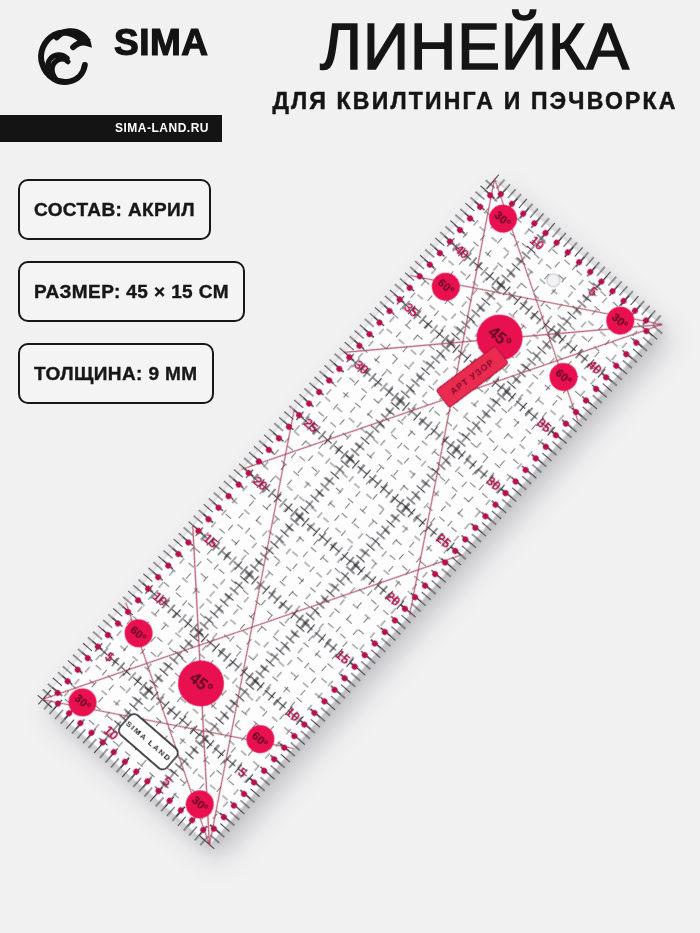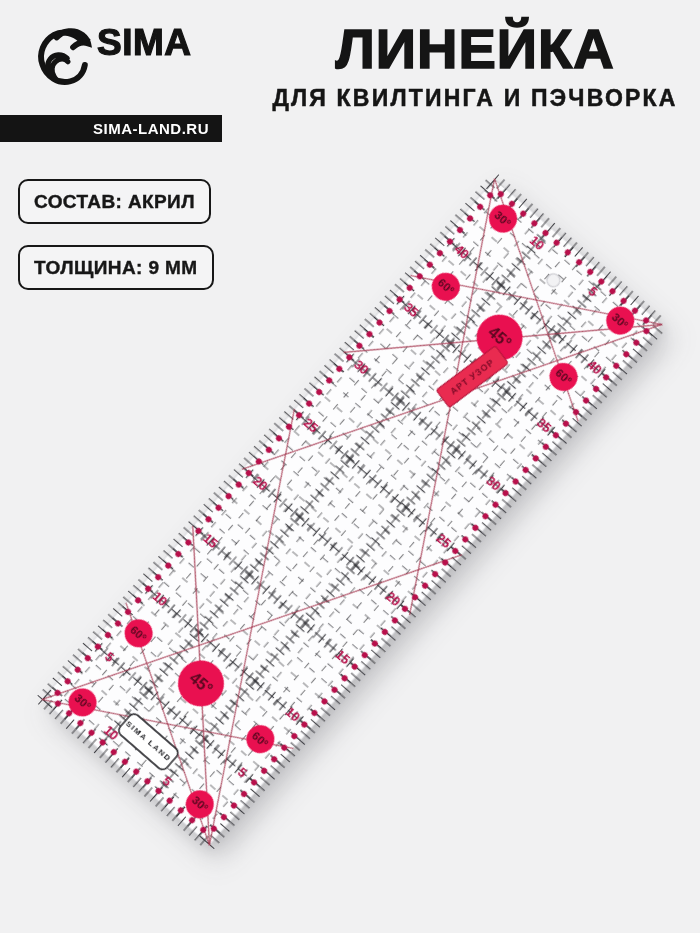--- a/index.html
+++ b/index.html
@@ -3,36 +3,36 @@
 <meta charset="utf-8">
 <style>
   html,body{margin:0;padding:0}
   body{
     width:700px;height:933px;position:relative;overflow:hidden;
     background:#f1f1f2;
     font-family:"Liberation Sans",sans-serif;
     -webkit-font-smoothing:antialiased;
   }
   
-  .logo{position:absolute;left:26px;top:22px;display:flex;align-items:flex-start;gap:3px}
+  .logo{position:absolute;left:26px;top:22px;display:flex;align-items:flex-start;gap:20px}
   .logo-bird{width:68px;height:78px;flex:0 0 auto}
   .logo-text{font-weight:bold;font-size:37px;line-height:.95;letter-spacing:.5px;
     color:#131313;-webkit-text-stroke:1.2px #131313;padding-top:3px}
   .site-bar{position:absolute;left:0;top:115px;width:222px;height:27px;background:#141414;
-    color:#fff;font-weight:bold;font-size:15px;line-height:27px;text-align:right;
+    color:#fff;font-weight:bold;font-size:12px;line-height:27px;text-align:right;
     padding-right:13px;box-sizing:border-box;letter-spacing:.5px}
   .title-wrap{position:absolute;left:250px;top:14px;width:450px;text-align:center;color:#151515}
-  .title{margin:6px;font-size:56px;line-height:1.04;font-weight:bold;letter-spacing:1px;
+  .title{margin:0;font-size:64px;line-height:1.04;font-weight:normal;letter-spacing:1px;
     -webkit-text-stroke:1.6px #151515}
   .subtitle{margin-top:7px;font-size:23px;font-weight:bold;letter-spacing:2.2px;
     -webkit-text-stroke:.5px #151515}
   
   .specs{position:absolute;left:18px;top:179px;display:flex;flex-direction:column;
     align-items:flex-start;gap:21px}
-  .chip{border:2.5px solid #171717;border-radius:10px;padding:8px 14px;height:25px;
+  .chip{border:2.5px solid #171717;border-radius:10px;padding:16px 14px;height:25px;
     line-height:25px;font-size:19px;font-weight:bold;letter-spacing:.4px;color:#171717;
     -webkit-text-stroke:.4px #171717;background:rgba(255,255,255,.25)}
   
   #ruler-svg{position:absolute;left:-7px;top:387px;width:718px;height:250px;
     transform:rotate(-49deg);
     filter:drop-shadow(-5px 16px 14px rgba(55,55,65,.22)) drop-shadow(-2px 5px 4px rgba(55,55,65,.10));}
 </style>
 </head>
 <body>
 
@@ -52,20 +52,21 @@
   <span>SIMA-LAND.RU</span>
 </div>
 
 <div class="title-wrap">
   <h1 class="title">ЛИНЕЙКА</h1>
   <div class="subtitle">ДЛЯ КВИЛТИНГА И ПЭЧВОРКА</div>
 </div>
 
 <div class="specs">
   <div class="chip">СОСТАВ: АКРИЛ</div>
+  <div class="chip">РАЗМЕР: 45 × 15 СМ</div>
   <div class="chip">ТОЛЩИНА: 9 ММ</div>
 </div>
 
 <svg id="ruler-svg" viewBox="-14 -14 718 250" xmlns="http://www.w3.org/2000/svg">
     <rect x="0" y="0" width="690" height="222" rx="3" fill="#fdfdfe" stroke="#d8d8dc" stroke-width="1"></rect>
     <line x1="15.333333333333334" y1="6" x2="15.333333333333334" y2="216" stroke="#3d3d42" stroke-width="0.9" stroke-dasharray="7 9" opacity="0.78" stroke-dashoffset="5"></line>
     <line x1="30.666666666666668" y1="6" x2="30.666666666666668" y2="216" stroke="#3d3d42" stroke-width="0.9" stroke-dasharray="7 9" opacity="0.78" stroke-dashoffset="10"></line>
     <line x1="46" y1="6" x2="46" y2="216" stroke="#3d3d42" stroke-width="0.9" stroke-dasharray="7 9" opacity="0.78" stroke-dashoffset="15"></line>
     <line x1="61.333333333333336" y1="6" x2="61.333333333333336" y2="216" stroke="#3d3d42" stroke-width="0.9" stroke-dasharray="7 9" opacity="0.78" stroke-dashoffset="4"></line>
     <line x1="92" y1="6" x2="92" y2="216" stroke="#3d3d42" stroke-width="0.9" stroke-dasharray="7 9" opacity="0.78" stroke-dashoffset="14"></line>

